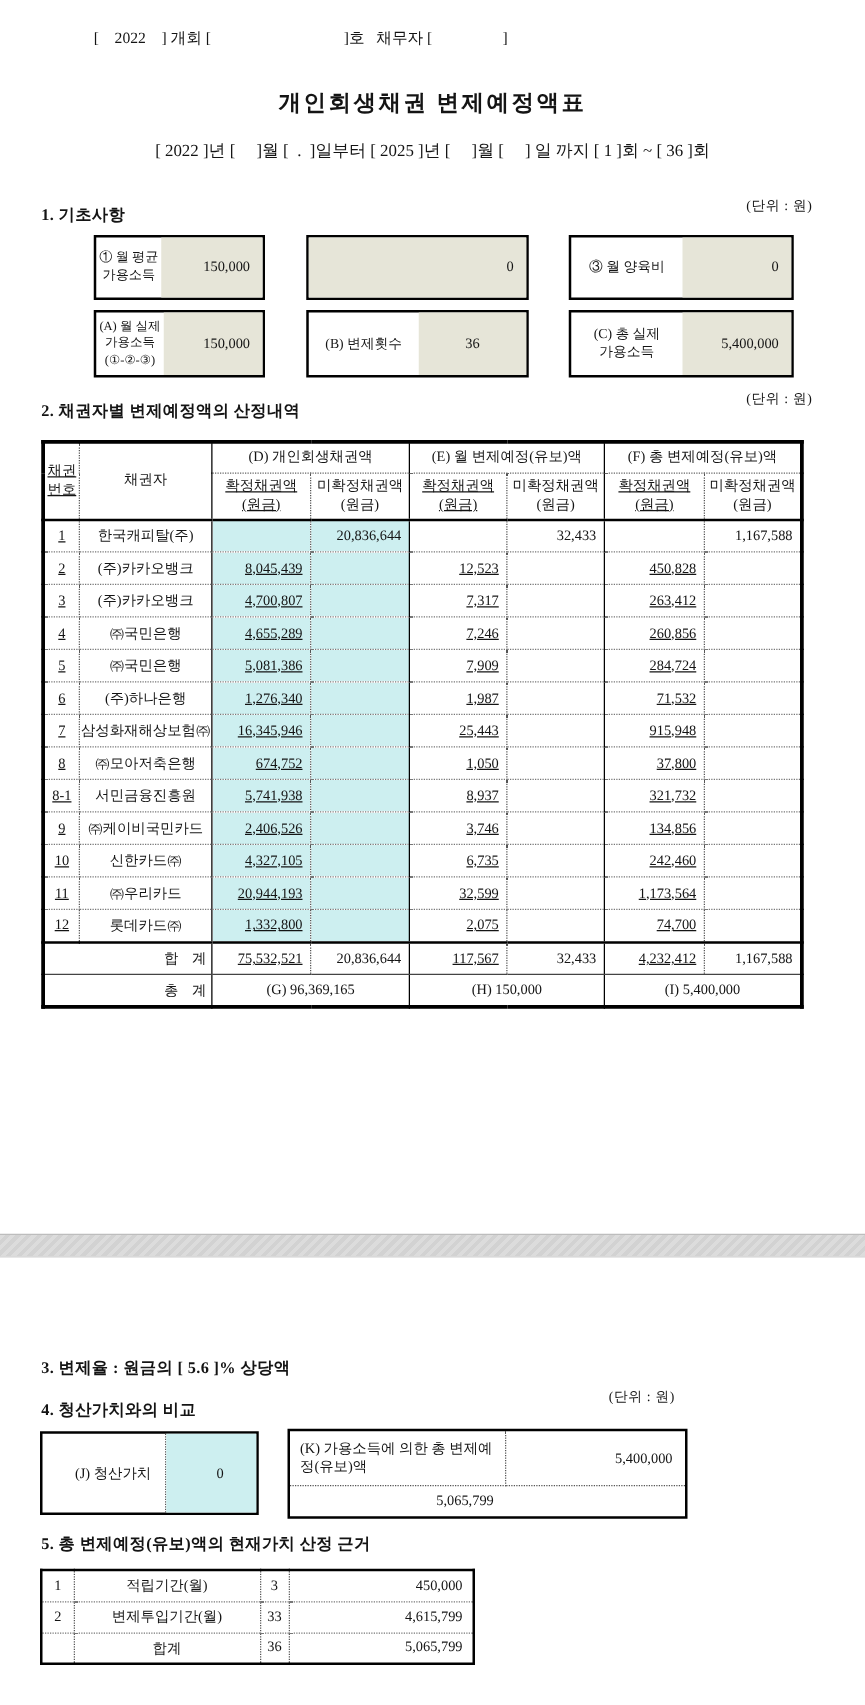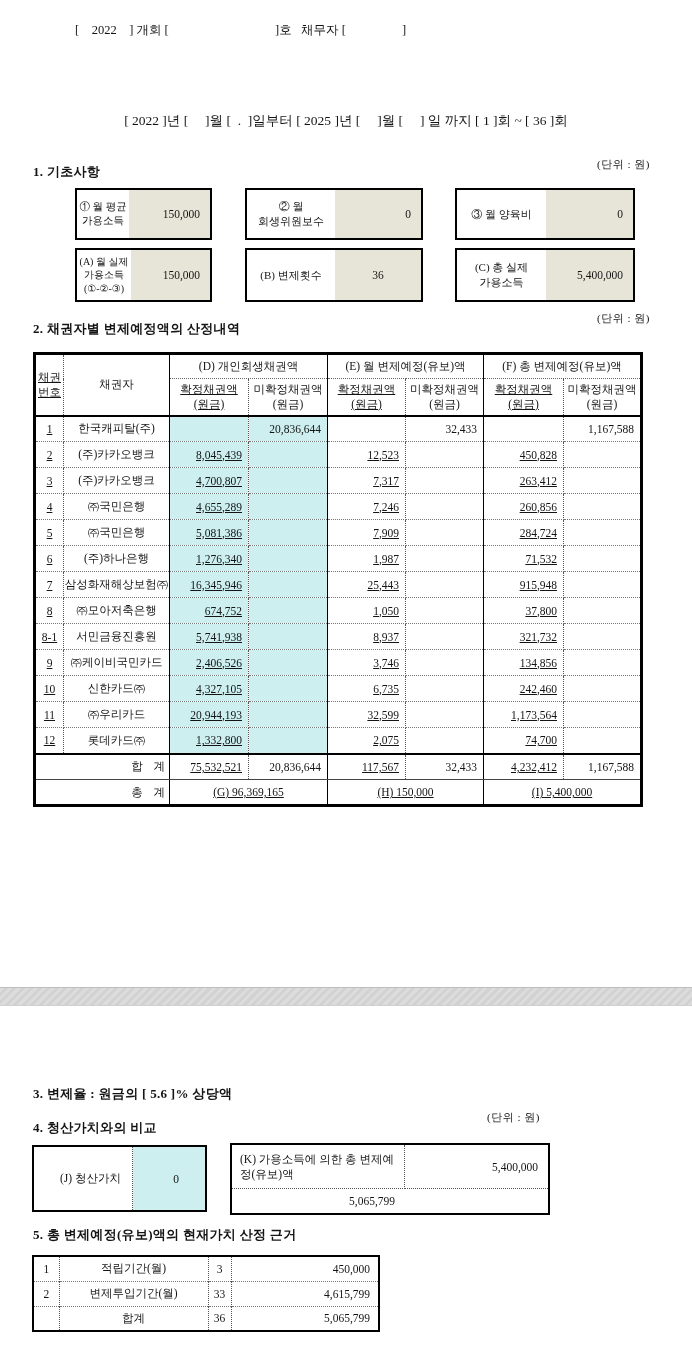--- a/index.html
+++ b/index.html
@@ -36,21 +36,21 @@
   .h-sub td{height:37px;border-bottom:2px solid #000;font-size:11px;}
   .hb2{border-bottom:2px solid #000;}
   tbody.crows td{height:26px;border-bottom:1px dotted #777;}
   tbody.crows td:nth-child(3),tbody.crows td:nth-child(4){background:#cdeff0;}
   .c-no{text-align:center;}
   .c-name{text-align:center;font-size:11.2px;white-space:nowrap;}
   .c-num{text-align:right;padding-right:6px !important;}
   tr.r-sum td{height:26px;border-top:2px solid #000;border-bottom:1px solid #444;}
   tr.r-grand td{height:26px;}
   .lab{text-align:right;letter-spacing:4px;}
-  .cen{text-align:center;text-decoration:underline;}
+  .cen{text-align:center;}
 
   
   .divider{left:0;top:987px;width:692px;height:17px;
            background:repeating-linear-gradient(135deg,#dcdcdc 0 3px,#d2d2d2 3px 6px);
            border-top:1px solid #bdbdbd;border-bottom:1px solid #cfcfcf;}
 
   
   .jbox{left:32px;top:1145px;width:175px;height:67px;border:2.5px solid #000;display:flex;box-sizing:border-box;padding-left:15px;}
   .jbox .lbl{width:84px;display:flex;align-items:center;justify-content:center;font-size:11.5px;border-right:1px dotted #555;box-sizing:border-box;}
   .jbox .val{flex:1;background:#cdeff0;display:flex;align-items:center;justify-content:flex-end;padding-right:26px;font-size:11.5px;box-sizing:border-box;}
@@ -71,33 +71,32 @@
   .s5-cnt{text-align:center;border-right:1px dotted #555;}
   .s5-amt{text-align:right;padding-right:8px !important;}
 </style>
 </head>
 <body>
 
 <div id="page">
 
   <div class="abs case-line pre">[    2022    ] 개회 [                                  ]호   채무자 [                  ]</div>
 
+  <div class="abs doc-title">개인회생채권 변제예정액표</div>
   <div class="abs period-line pre">[ 2022 ]년 [     ]월 [  .  ]일부터 [ 2025 ]년 [     ]월 [     ] 일 까지 [ 1 ]회 ~ [ 36 ]회</div>
 
   <div class="abs heading" style="left:33px;top:163px;">1. 기초사항</div>
   <div class="abs unit" style="left:597px;top:157px;">(단위 : 원)</div>
 
   <div class="ibox" style="left:75px;top:188px;width:137px;height:52px;">
     <div class="lbl" style="width:52px;">① 월 평균
 가용소득</div>
     <div class="val">150,000</div>
   </div>
   <div class="ibox" style="left:245px;top:188px;width:178px;height:52px;">
-    <div class="lbl" style="width:88px;font-size:11px;">② 월
-회생위원보수</div>
     <div class="val">0</div>
   </div>
   <div class="ibox" style="left:455px;top:188px;width:180px;height:52px;">
     <div class="lbl" style="width:89px;font-size:11px;">③ 월 양육비</div>
     <div class="val">0</div>
   </div>
   <div class="ibox" style="left:75px;top:248px;width:137px;height:54px;">
     <div class="lbl" style="width:54px;font-size:10px;">(A) 월 실제
 가용소득
 (①-②-③)</div>

